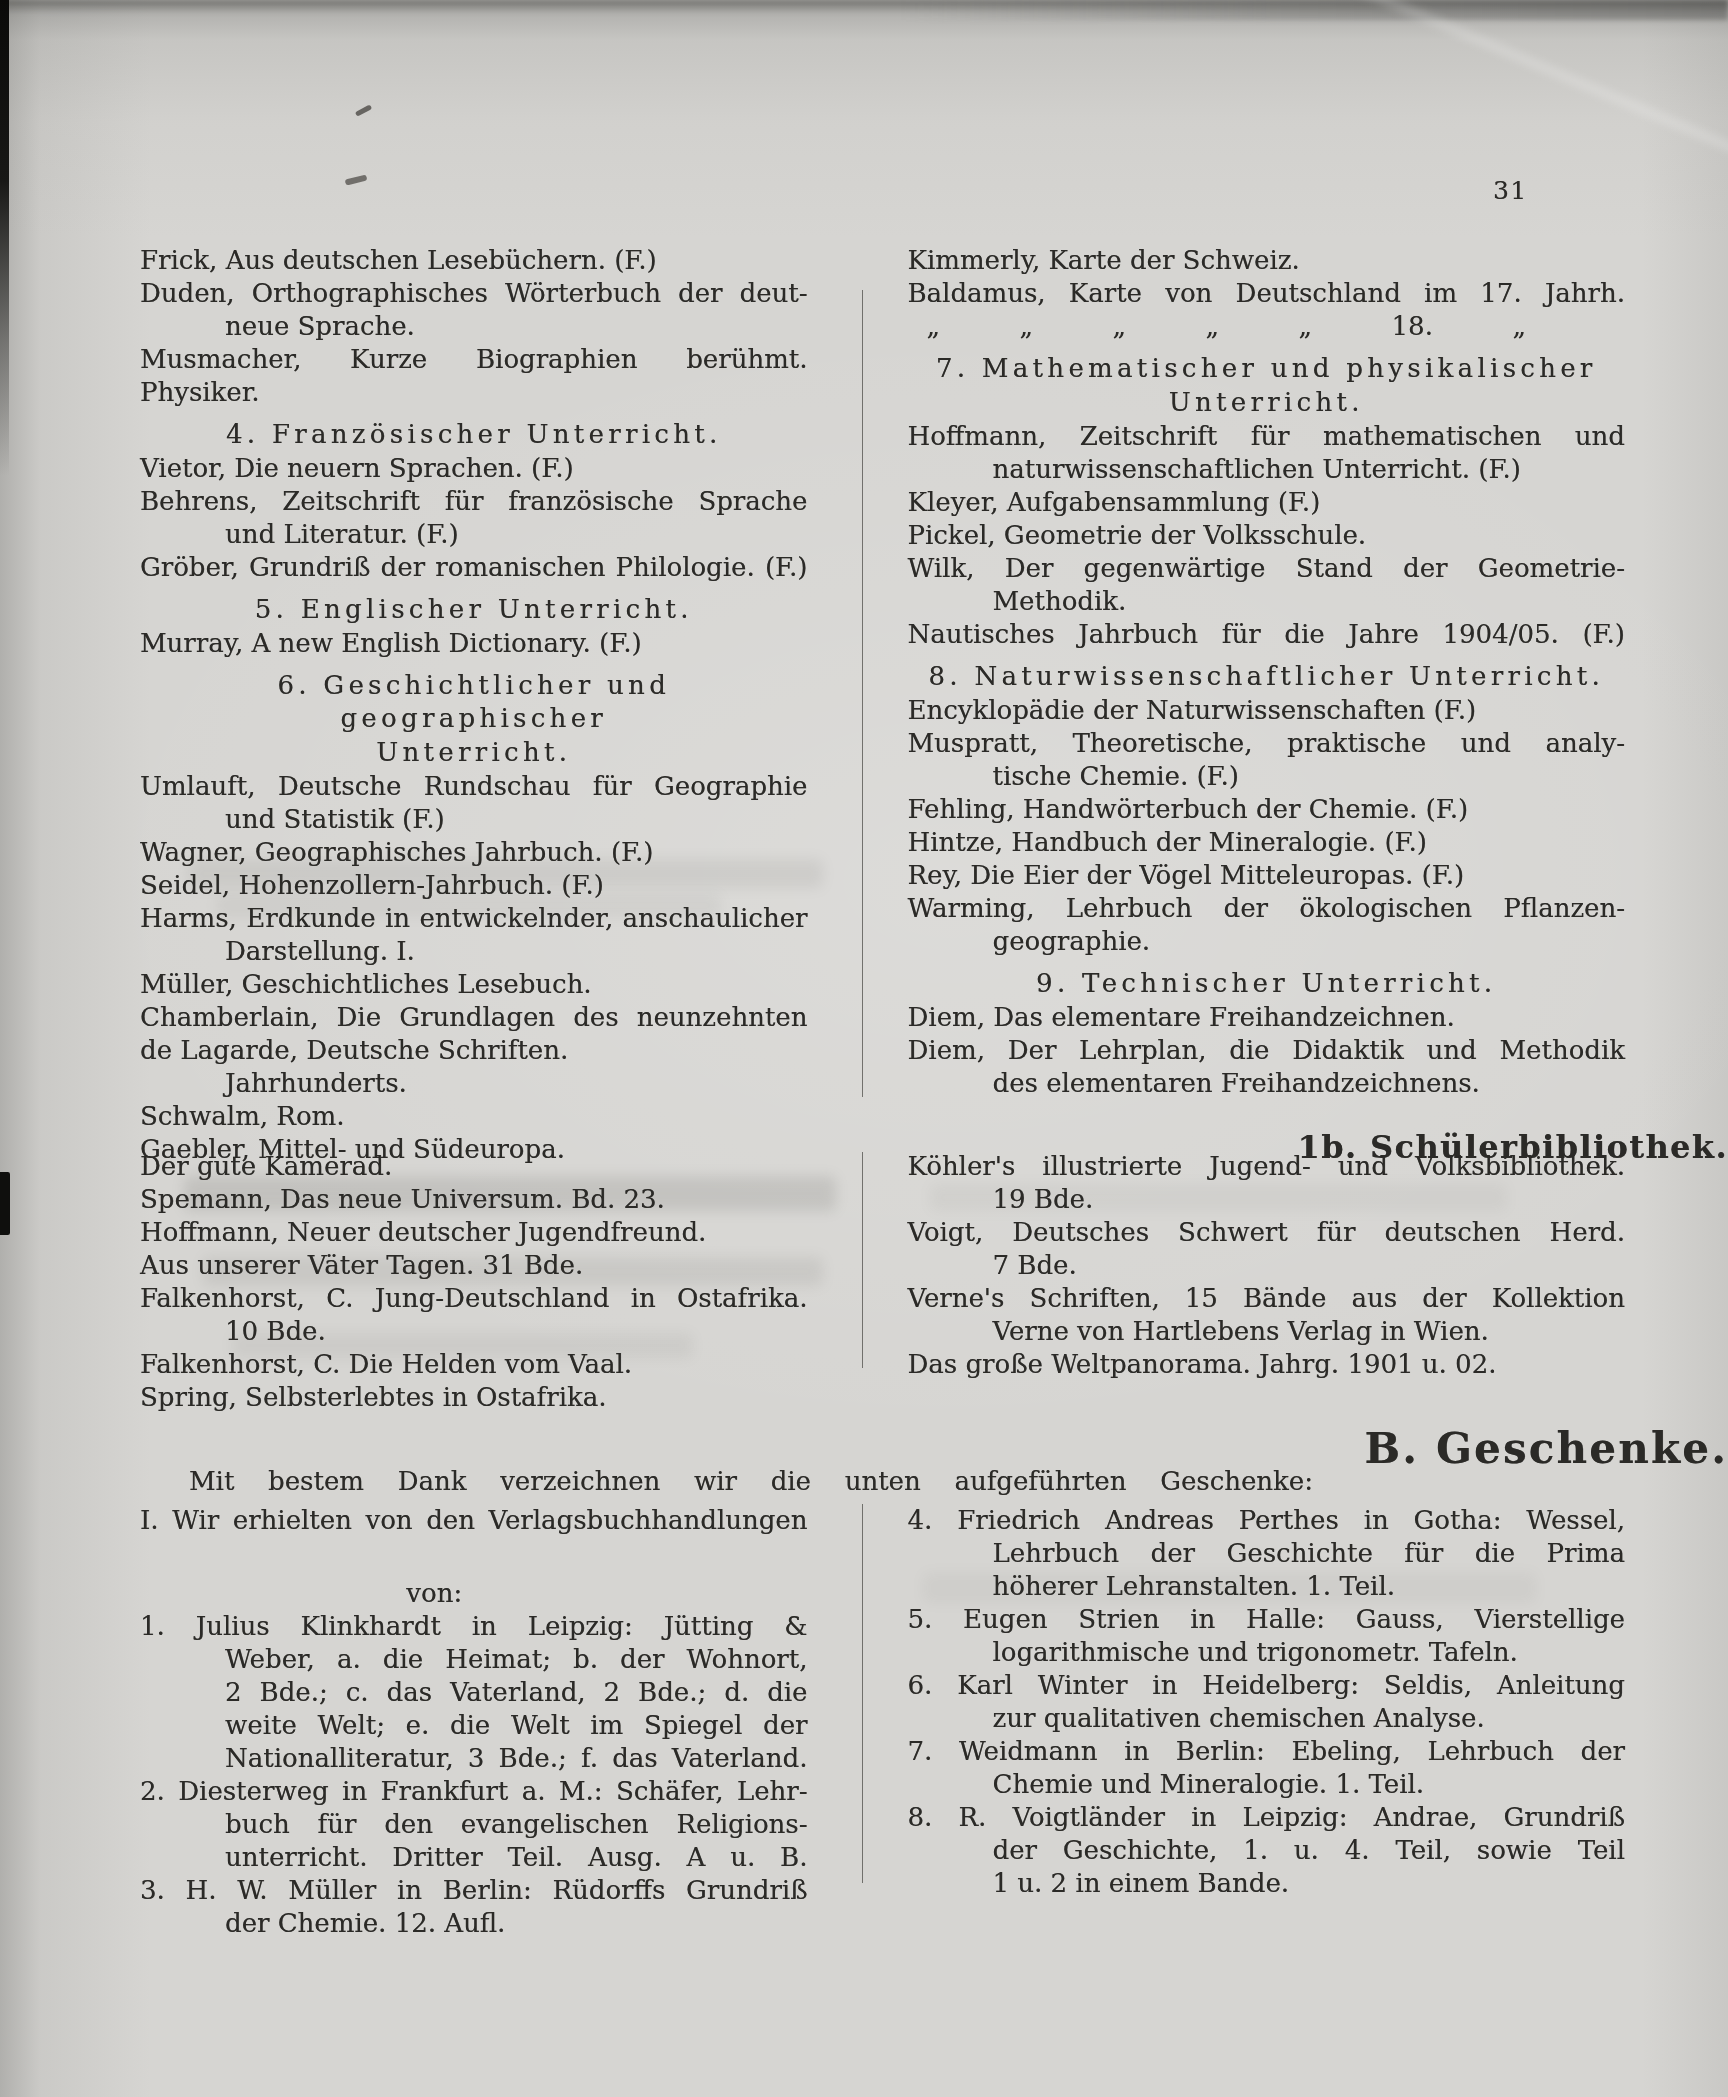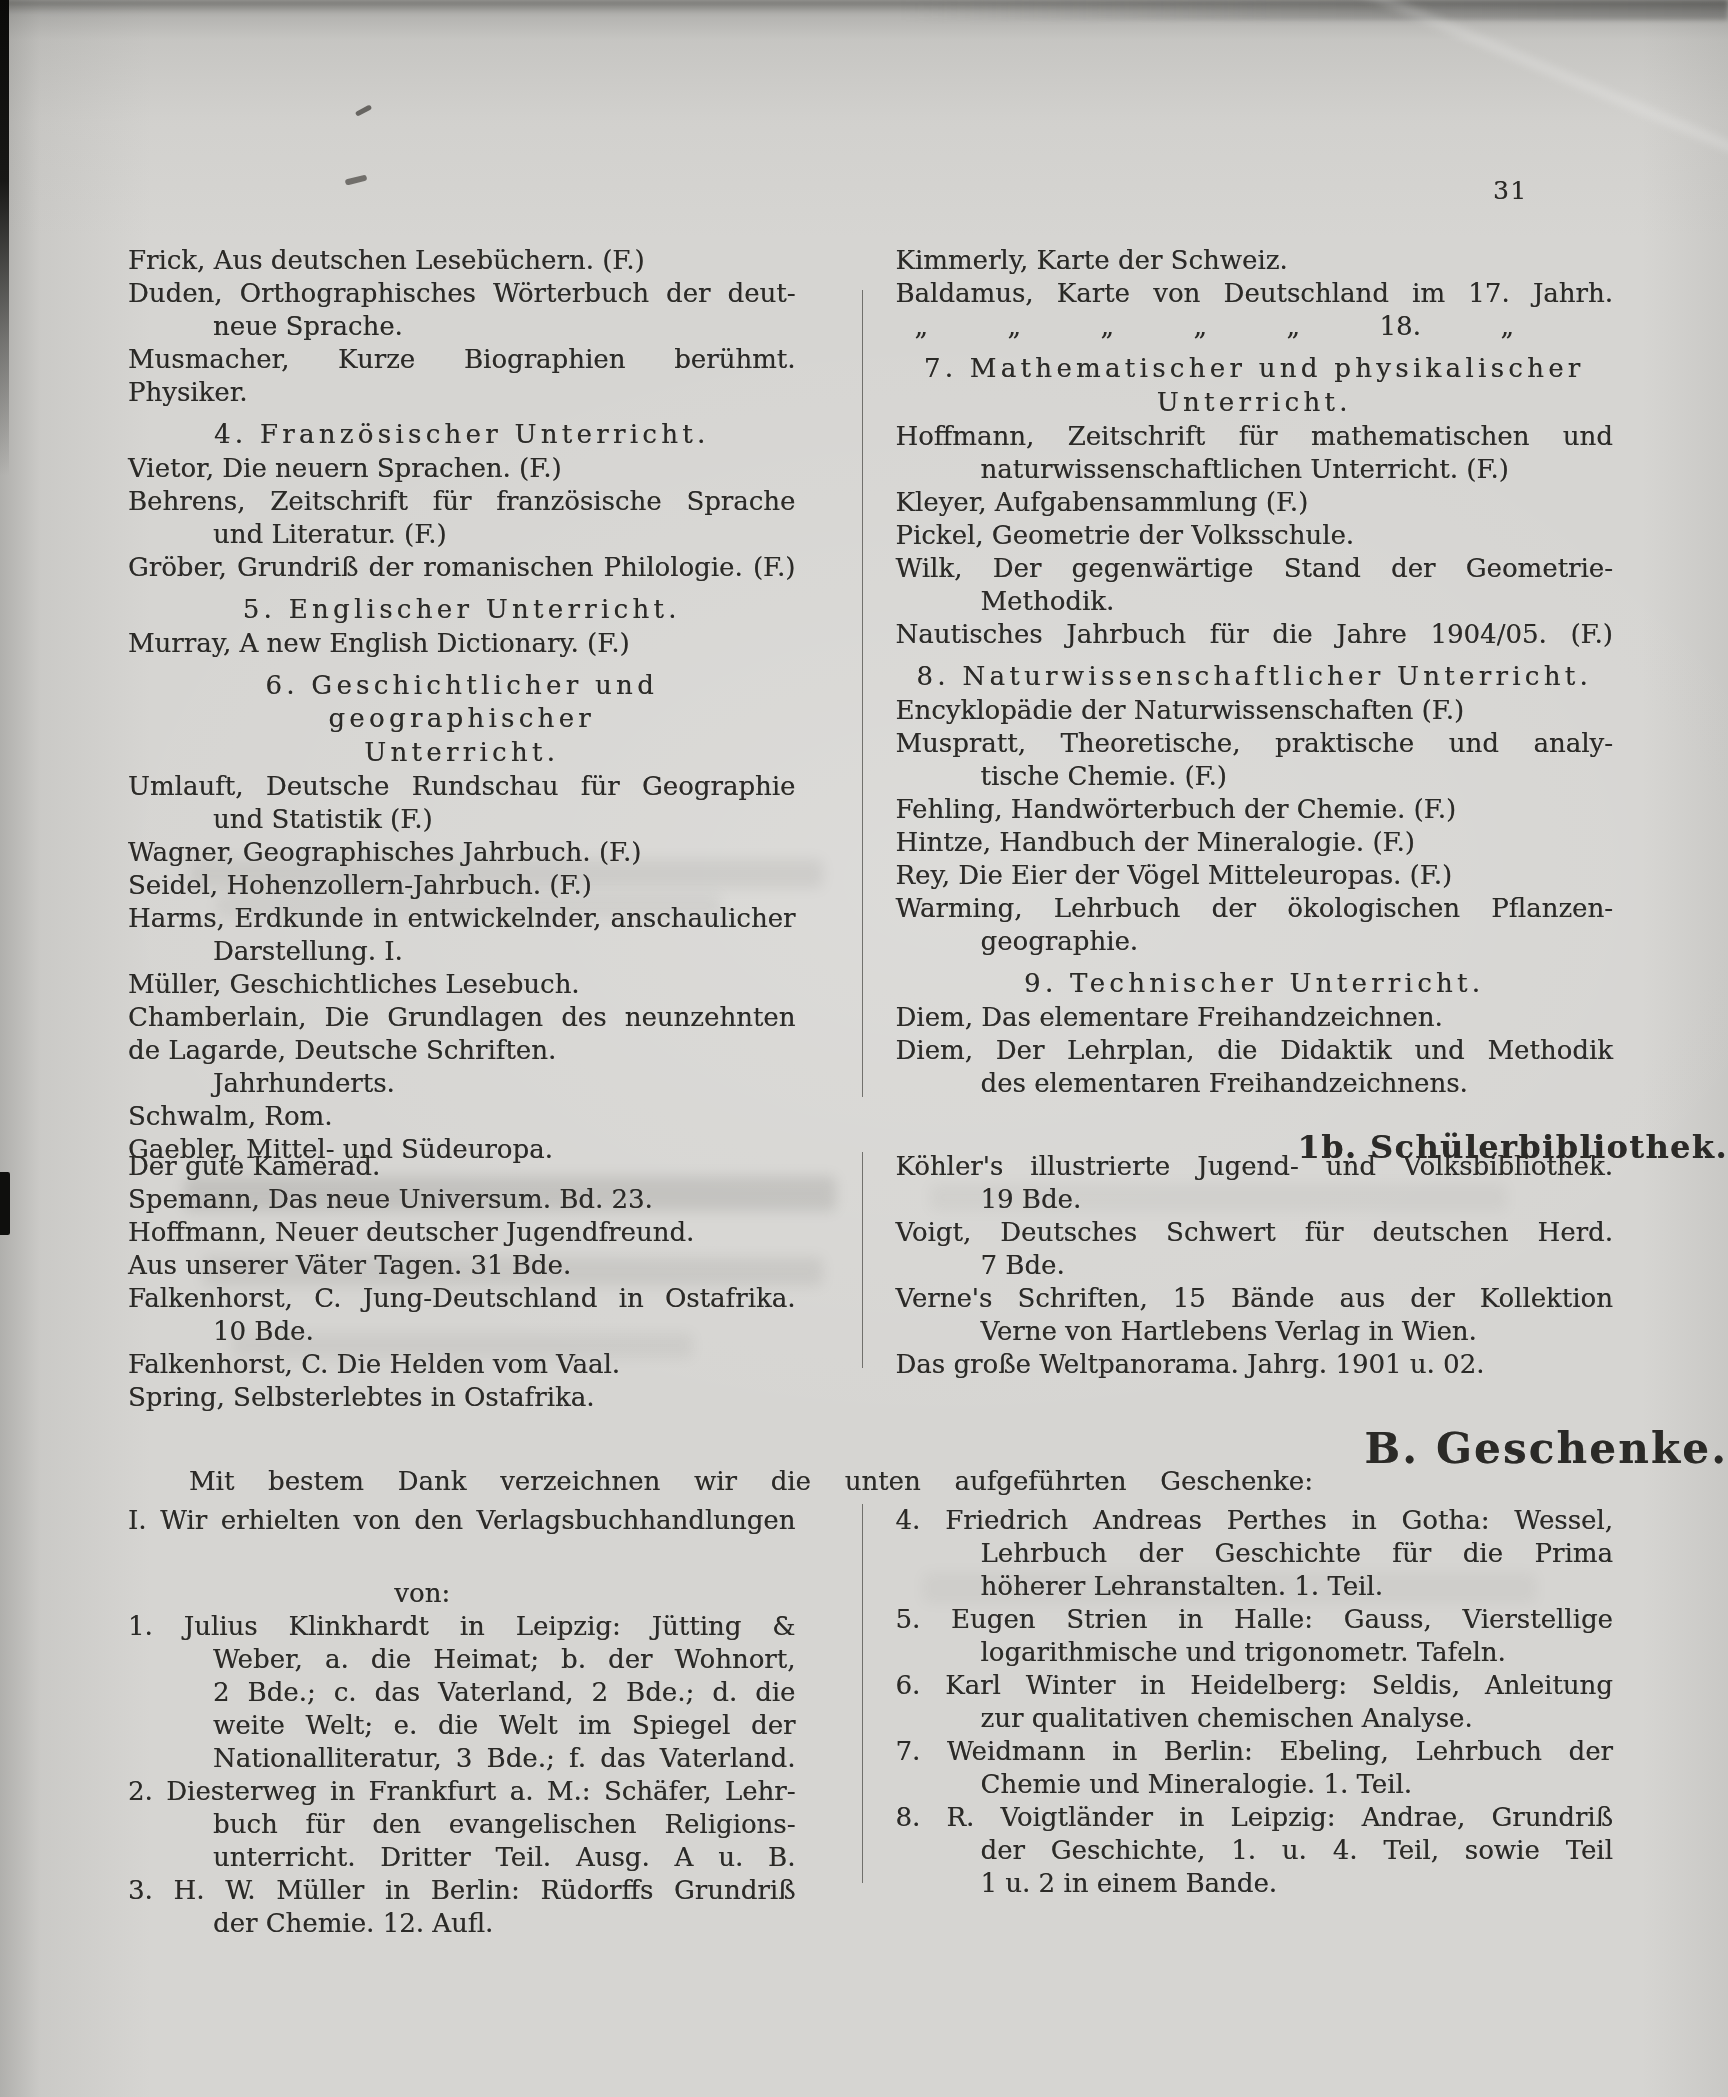--- a/index.html
+++ b/index.html
@@ -31,21 +31,21 @@
   .dash2{left:345px;top:177px;width:22.3px;height:5.8px;background:#504e4a;border-radius:2.9px;transform:rotate(-14deg);opacity:.75;}
   .ghost{background:#5f5e5a;filter:blur(6.5px);border-radius:5.8px;}
   
   .divider{position:absolute;left:862px;width:1.4px;background:#55534f;opacity:.78;}
   .div-upper{top:290px;height:807px;}
   .div-mid{top:1152px;height:216px;}
   .div-lower{top:1504px;height:379px;}
   
   .pagenum{position:absolute;left:1493px;top:174px;font-size:25px;letter-spacing:1.4px;}
   
-  .cols{position:absolute;left:128px;width:1485px;display:flex;gap:100px;}
+  .cols{position:absolute;left:140px;width:1485px;display:flex;gap:100px;}
   .colL{width:681px;}
   .colR{width:732px;}
   .ln{white-space:normal;}
   .ln.c{padding-left:85px;}
   .ln.j{text-align:justify;text-align-last:justify;}
   .ln.h{text-align:center;letter-spacing:4.3px;margin-top:8.6px;margin-bottom:1.4px;}
   .ln.h2{text-align:center;letter-spacing:4.3px;margin-bottom:1.4px;}
   .ln.ctr{text-align:center;padding-right:79px;margin-top:40px;}
   .ln.d{display:flex;justify-content:space-between;padding:0 99px 0 19px;}
   

